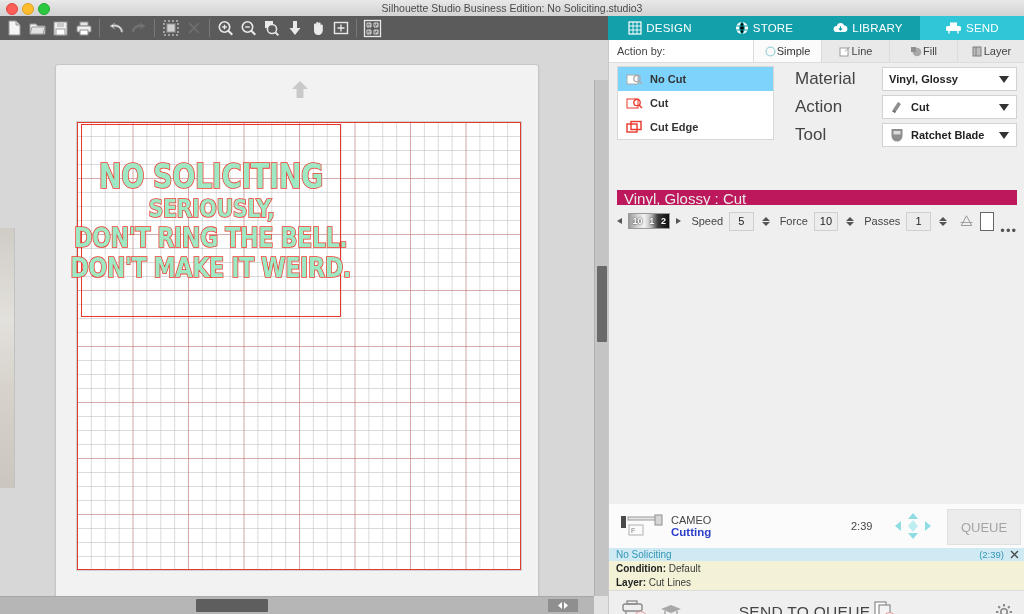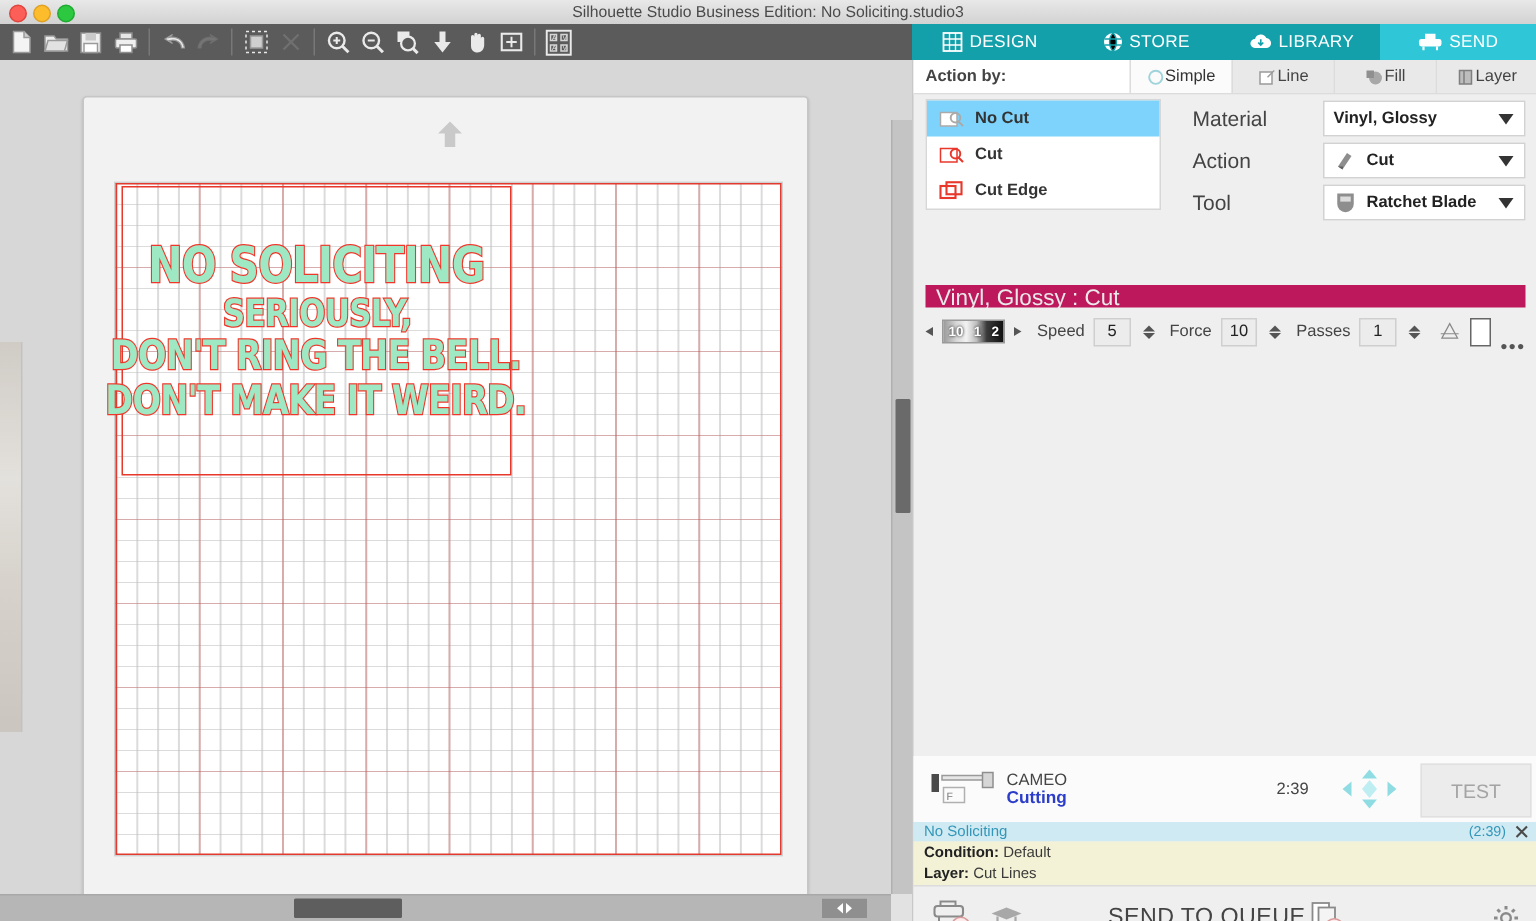--- a/index.html
+++ b/index.html
@@ -127,21 +127,21 @@
   
   .side{
     position:absolute;left:608px;top:40px;width:416px;height:574px;
     background:#efefef;border-left:1px solid #c8c8c8;
   }
   .actionrow{
     position:absolute;left:0;top:0;width:416px;height:22px;
     background:#ffffff;display:flex;align-items:center;
     border-bottom:1px solid #dcdcdc;
   }
-  .actionby{padding-left:8px;font-size:11px;color:#444;font-weight:bold;}
+  .actionby{padding-left:8px;font-size:11px;color:#444;}
   .segtabs{position:absolute;left:144px;top:0;width:272px;height:22px;display:flex;}
   .seg{
     flex:1;display:flex;align-items:center;justify-content:center;gap:1px;
     font-size:11px;color:#444;height:22px;cursor:default;background:#e9e9e9;
     border-left:1px solid #dcdcdc;
   }
   .seg.active{background:#fbfbfb;color:#333;}
 
   .panelbody{position:absolute;left:0;top:22px;width:416px;height:120px;}
   .cutlist{
@@ -150,21 +150,21 @@
   }
   .cutitem{
     height:24px;display:flex;align-items:center;gap:6px;padding-left:8px;
     font-size:11px;color:#333;cursor:default;font-weight:bold;
   }
   .cutitem.sel{background:#7dd3fc;}
   .cutitem svg{display:block;}
 
   .fields{position:absolute;left:186px;top:4px;width:222px;}
   .frow{display:flex;align-items:center;height:26px;margin-bottom:2px;}
-  .flabel{width:58px;font-size:14px;color:#444;}
+  .flabel{width:58px;font-size:17px;color:#444;}
   .fctl{
     position:relative;flex:1;height:24px;background:#fff;border:1px solid #d2d2d2;
     display:flex;align-items:center;gap:6px;padding:0 6px;box-sizing:border-box;margin-left:29px;
   }
   .fval{font-size:11px;color:#222;font-weight:bold;}
   .caret{position:absolute;right:7px;top:8px;width:0;height:0;
     border-left:5px solid transparent;border-right:5px solid transparent;border-top:7px solid #333;}
 
   
   .condhdr{
@@ -594,21 +594,21 @@
       <div class="devtime">2:39</div>
       <div class="dpad">
         <svg width="44" height="30" viewBox="0 0 44 30">
           <path d="M22 2l5 6H17z" fill="#8fdde3"></path>
           <path d="M22 28l-5-6h10z" fill="#8fdde3"></path>
           <path d="M4 15l6-5v10z" fill="#8fdde3"></path>
           <path d="M40 15l-6-5v10z" fill="#8fdde3"></path>
           <path d="M22 9l5 6-5 6-5-6z" fill="#bfeef2"></path>
         </svg>
       </div>
-      <div class="testbtn">TEST</div>
+      <div class="testbtn">QUEUE</div>
     </div>
 
     <div class="joblist">
       <div class="jobhdr">
         <span class="nm">No Soliciting</span>
         <span class="tm">(2:39)</span>
         <svg width="9" height="9" viewBox="0 0 9 9">
             <path d="M1 1l7 7M8 1L1 8" stroke="#4a4a4a" stroke-width="1.4"></path>
           </svg>
       </div>

